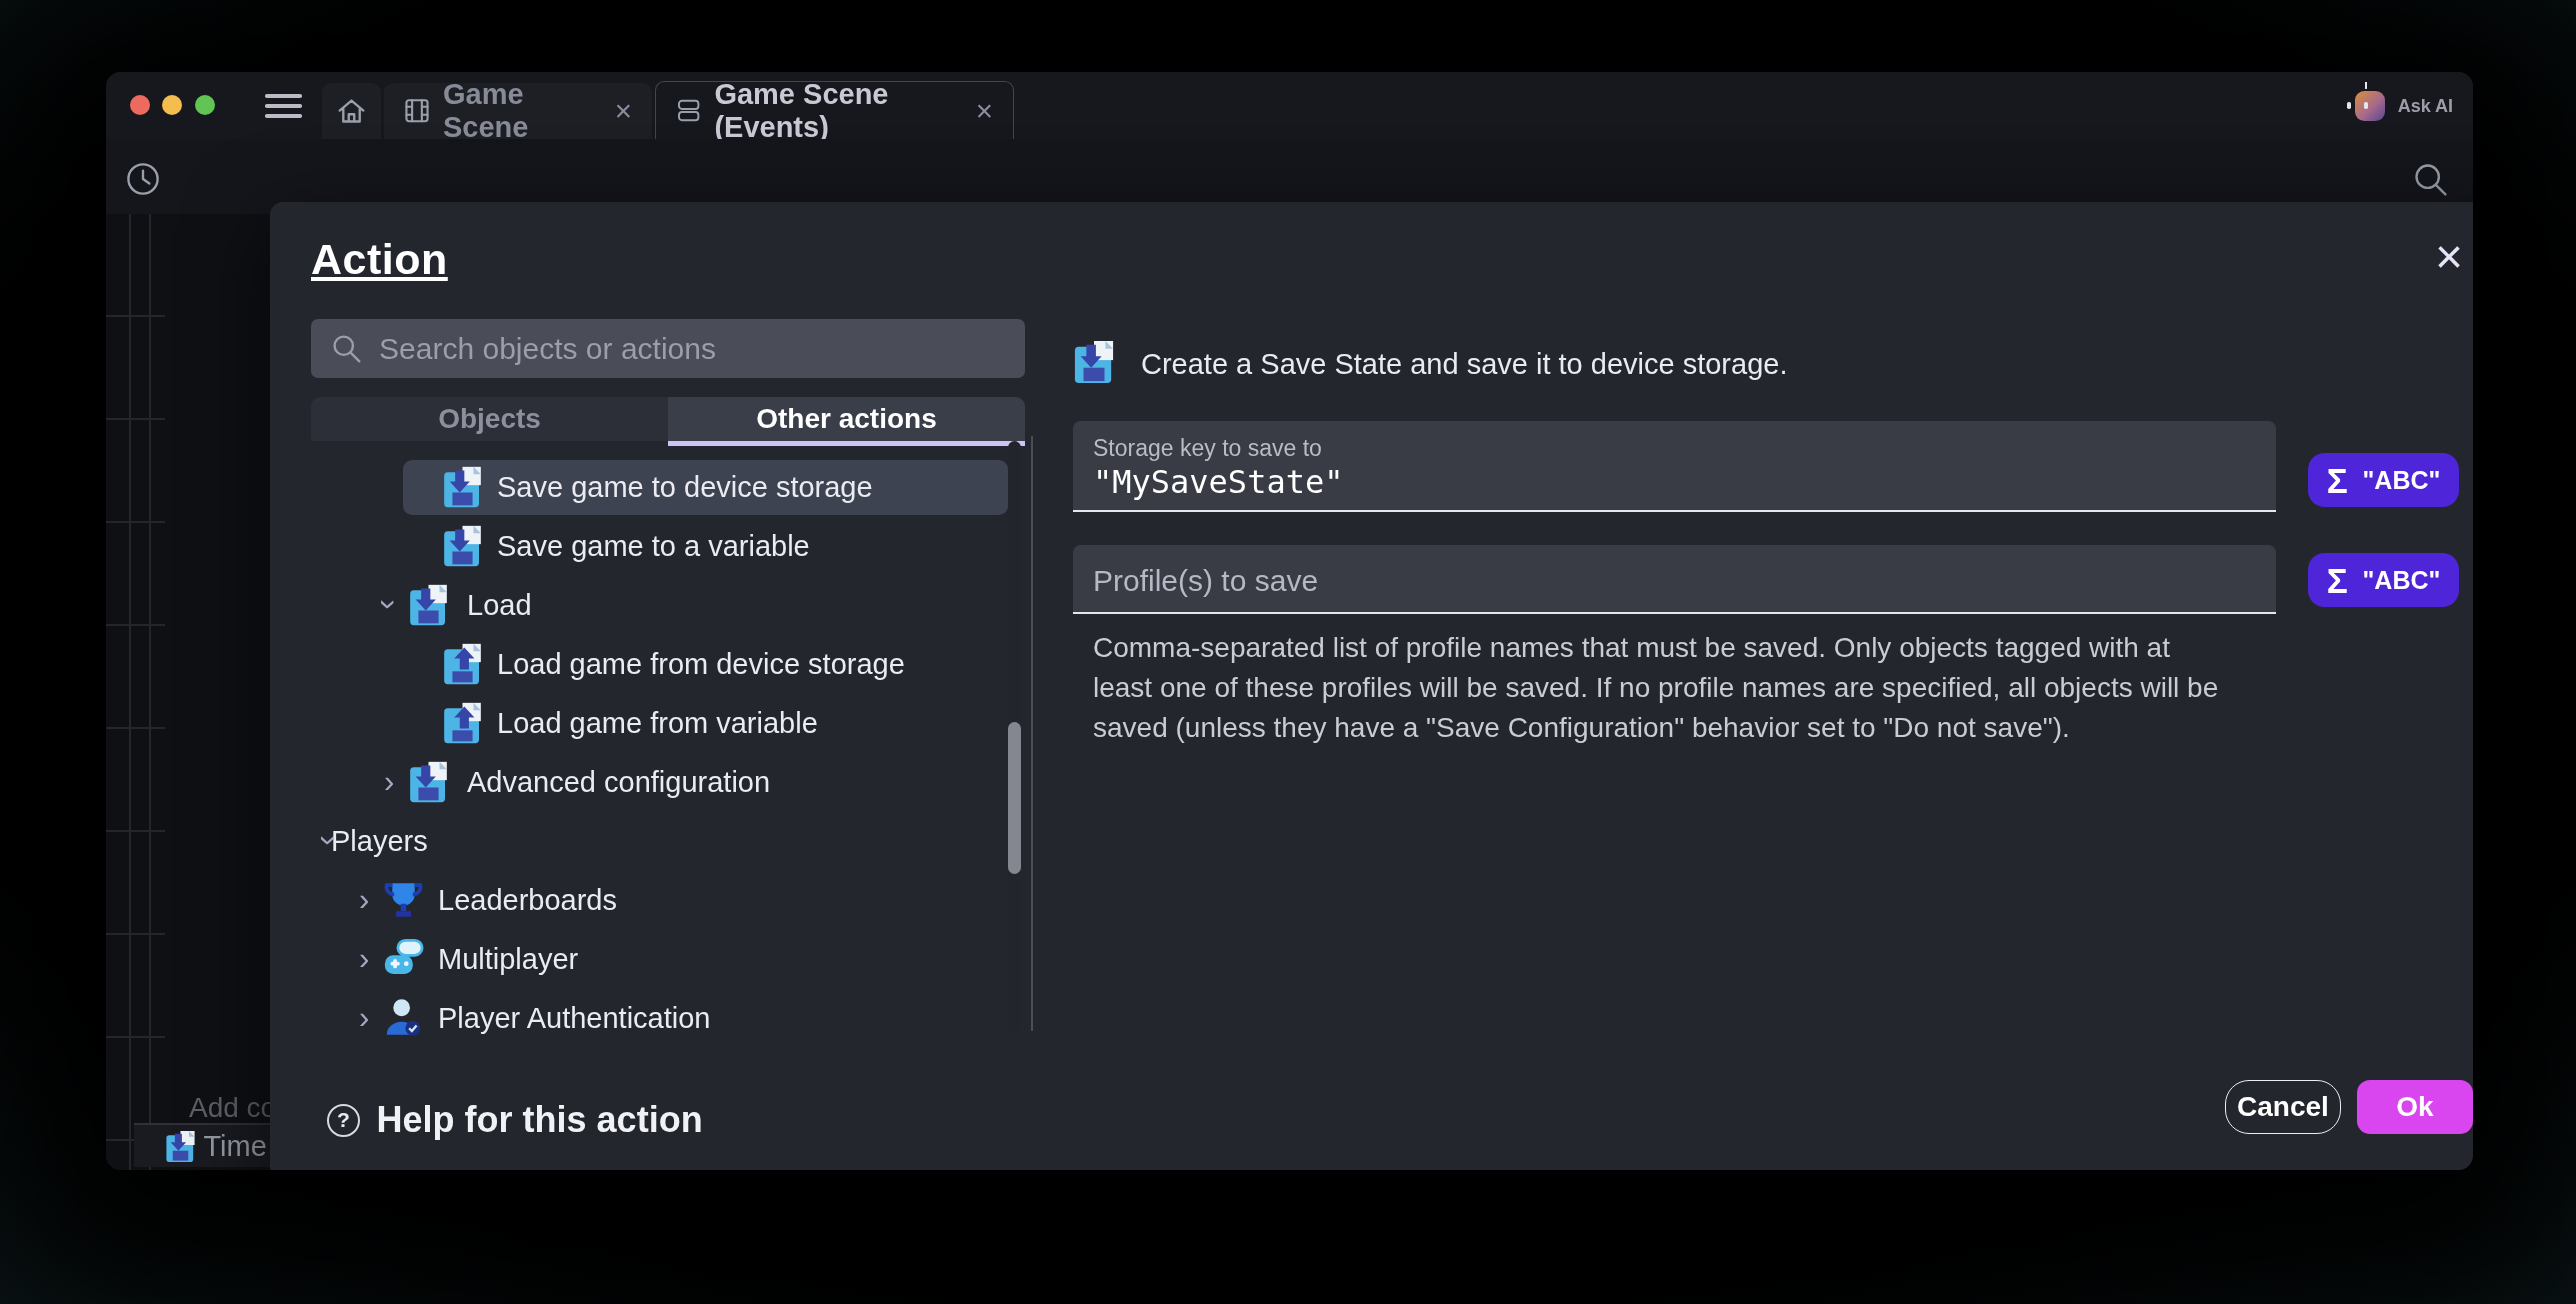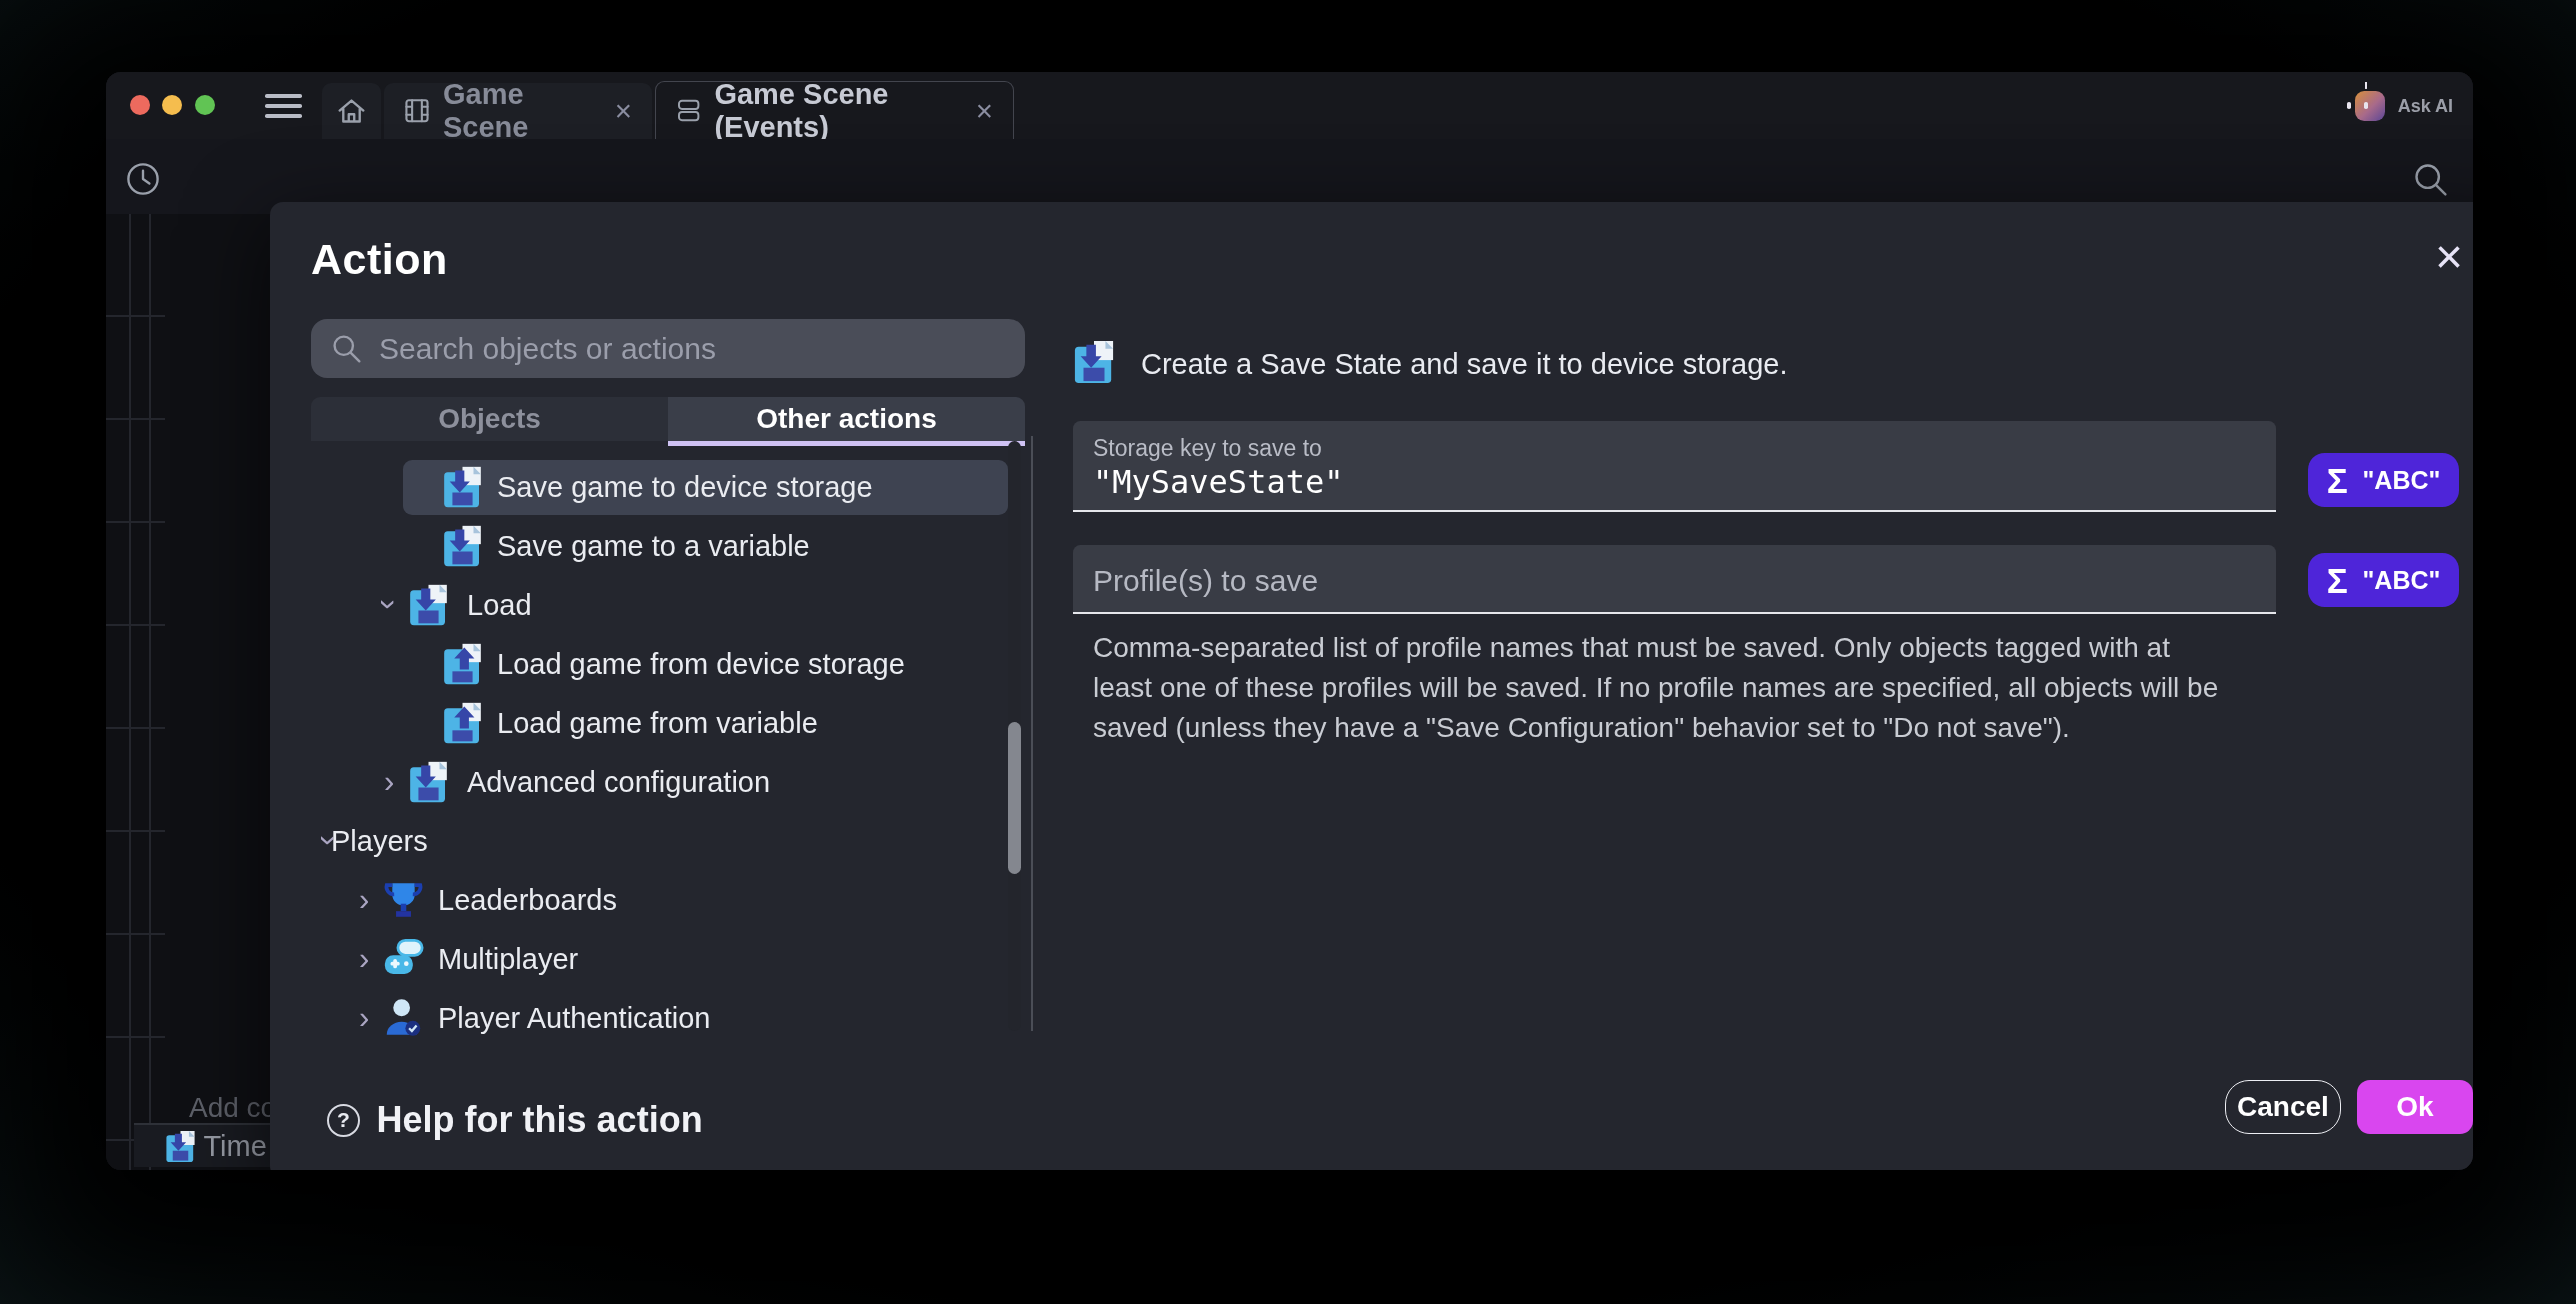--- a/index.html
+++ b/index.html
@@ -59,24 +59,24 @@
   .a-pre { color:#a9adb6; } .a-obj { color:#b77fd9; font-weight:bold; } .a-col { color:#b77fd9; }
   .a-set { color:#8b80d6; } .a-str { color:#7e9a55; }
   .txt-glyph { font-family:"DejaVu Serif", serif; font-style:italic; font-size:23px; color:#8b8e98; margin:0 11px 0 9.2px; }
   .tx-chip { width:28px; height:29.5px; border-radius:3.7px; background:#7cc4e4; border:1.8px solid #2a6a8a; color:#1b2f60; font-weight:bold; font-size:17.5px; display:flex; align-items:center; justify-content:center; margin:0 7.4px; }
   .green-sliver { position:absolute; left:1045px; top:1022px; width:572px; height:8.3px; border-radius:3.7px; background:#5a6e42; opacity:.85; }
 
   svg.lineicon { stroke:#9aa0ab; fill:none; stroke-width:2.6; stroke-linecap:round; stroke-linejoin:round; }
 
   
   .modal { position:absolute; left:164px; top:130px; width:2249px; height:977px; background:#24262e; border-radius:13px; box-shadow:0 22px 83px rgba(0,0,0,.65); z-index:5; }
-  .m-title { position:absolute; left:41px; top:33px; font-size:43px; font-weight:bold; color:#fff; letter-spacing:0.5px; }
+  .m-title { position:absolute; left:41px; top:33px; font-size:43px; font-weight:bold; color:#fff; letter-spacing:0.5px;text-decoration:underline; }
   .m-close { position:absolute; left:2153px; top:28px; width:52px; height:52px; display:flex; align-items:center; justify-content:center; font-size:48px; font-weight:300; color:#e7e3f7; cursor:pointer; }
 
-  .search-box { position:absolute; left:41px; top:117px; width:714px; height:59px; background:#4a4d58; border-radius:16px; display:flex; align-items:center; padding:0 18.5px; gap:16.6px; }
+  .search-box { position:absolute; left:41px; top:117px; width:714px; height:59px; background:#4a4d58; border-radius:7px; display:flex; align-items:center; padding:0 18.5px; gap:16.6px; }
   .search-box input { flex:1; background:transparent; border:none; outline:none; font-family:"Liberation Sans",sans-serif; font-size:30px; color:#e8eaf0; }
   .search-box input::placeholder { color:#9b9eab; }
 
   .seg { position:absolute; left:41px; top:195px; width:714px; height:44px; display:flex; }
   .seg .opt { flex:1; display:flex; align-items:center; justify-content:center; font-size:28px; font-weight:bold; cursor:pointer; }
   .seg .opt.inactive { background:#2c2f38; color:#8d909c; border-radius:9.2px 0 0 0; }
   .seg .opt.active { background:#3a3e49; color:#ffffff; border-radius:0 9.2px 0 0; position:relative; }
   .seg .opt.active::after { content:""; position:absolute; left:0; right:0; bottom:-4.6px; height:4.6px; background:#cfc2f4; }
 
   .tree { position:absolute; left:0; top:0; }

